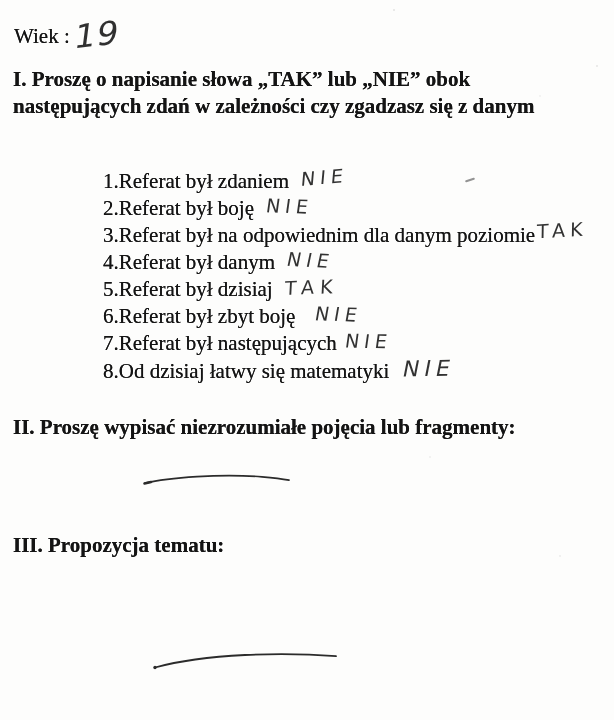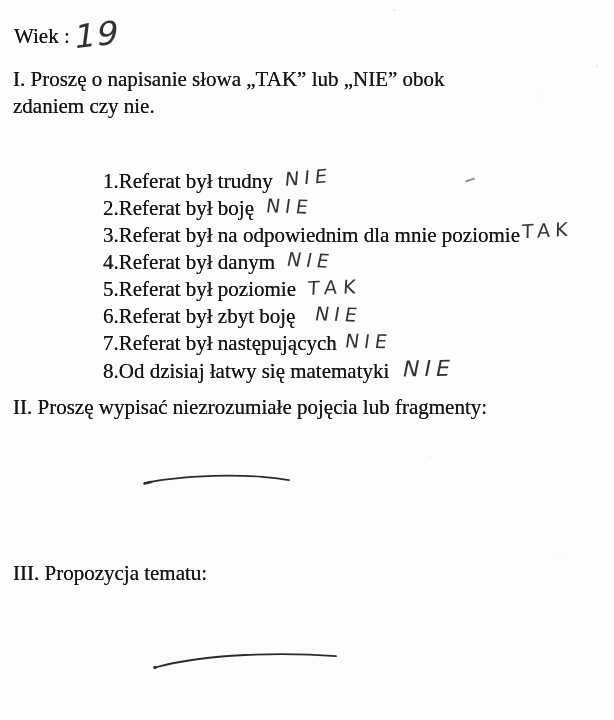--- a/index.html
+++ b/index.html
@@ -14,24 +14,24 @@
       radial-gradient(circle 2px at 394px 10px, rgba(0,0,0,0.16), transparent 70%),
       radial-gradient(circle 2px at 597px 66px, rgba(0,0,0,0.14), transparent 70%),
       radial-gradient(circle 2px at 540px 96px, rgba(0,0,0,0.08), transparent 70%),
       radial-gradient(circle 2px at 430px 457px, rgba(0,0,0,0.09), transparent 70%),
       radial-gradient(circle 2px at 560px 556px, rgba(0,0,0,0.10), transparent 70%);
     font-family:"Liberation Serif","DejaVu Serif",serif;
     color:#141414;
   }
   .printed{ text-shadow:0 0 0.6px rgba(10,10,10,0.85); }
   .age-row{ position:absolute; left:14px; top:12px; font-size:21px; }
-  .para{ position:absolute; left:13px; font-size:21px; line-height:27px; width:590px; }
+  .para{ position:absolute; left:13px; font-size:21px; line-height:27px; width:590px;font-weight:bold; }
   .para-1{ top:66px; }
-  .para-2{ top:394px; }
-  .para-3{ top:560px; }
+  .para-2{ top:414px; }
+  .para-3{ top:532px; }
 
   .items{ position:absolute; left:103px; top:168px; margin:0; padding:0; list-style:none; }
   .items li{ font-size:21px; line-height:27px; white-space:nowrap; }
 
   
   .hw{
     font-family:"DejaVu Sans",sans-serif;
     display:inline-block;
     color:rgba(28,28,28,0.9);
     font-size:19px;
@@ -68,29 +68,29 @@
 <body>
 
 <div class="page">
 
   <div class="age-row">
     <span class="printed">Wiek :</span><span class="hw hw-age">19</span>
   </div>
 
   <div class="para para-1 printed">
     <div>I. Proszę o napisanie słowa „TAK” lub „NIE” obok</div>
-    <div>zdaniem czy nie.</div>
+    <div>następujących zdań w zależności czy zgadzasz się z danym</div>
   </div>
 
   <ol class="items">
-    <li><span class="printed">1.</span><span class="printed">Referat był trudny</span><span class="hw">NIE</span></li>
+    <li><span class="printed">1.</span><span class="printed">Referat był zdaniem</span><span class="hw">NIE</span></li>
     <li><span class="printed">2.</span><span class="printed">Referat był boję</span><span class="hw">NIE</span></li>
-    <li><span class="printed">3.</span><span class="printed">Referat był na odpowiednim dla mnie poziomie</span><span class="hw">TAK</span></li>
+    <li><span class="printed">3.</span><span class="printed">Referat był na odpowiednim dla danym poziomie</span><span class="hw">TAK</span></li>
     <li><span class="printed">4.</span><span class="printed">Referat był danym</span><span class="hw">NIE</span></li>
-    <li><span class="printed">5.</span><span class="printed">Referat był poziomie</span><span class="hw">TAK</span></li>
+    <li><span class="printed">5.</span><span class="printed">Referat był dzisiaj</span><span class="hw">TAK</span></li>
     <li><span class="printed">6.</span><span class="printed">Referat był zbyt boję</span><span class="hw">NIE</span></li>
     <li><span class="printed">7.</span><span class="printed">Referat był następujących</span><span class="hw">NIE</span></li>
     <li><span class="printed">8.</span><span class="printed">Od dzisiaj łatwy się matematyki</span><span class="hw">NIE</span></li>
   </ol>
 
   <div class="para para-2 printed">II. Proszę wypisać niezrozumiałe pojęcia lub fragmenty:</div>
 
   <svg class="dash-svg dash-1" width="152" height="22" viewBox="0 0 152 22" aria-label="—">
     <path d="M3,15 C10,13.4 25,10.6 55,8.6 C80,7 105,7.6 120,8.8 C132,9.8 141,11 147,12.2" stroke="#2b2b2b" stroke-width="1.7" fill="none" stroke-linecap="round"></path>
     <path d="M2.5,15.4 L9,14" stroke="#2b2b2b" stroke-width="2.6" fill="none" stroke-linecap="round"></path>

